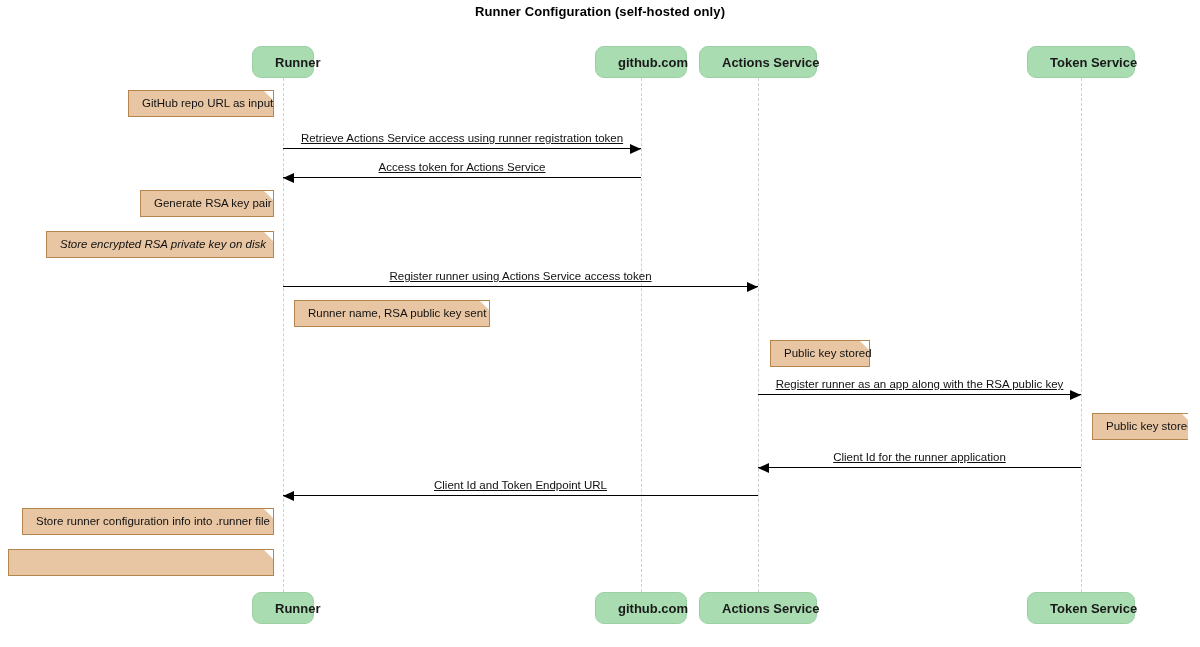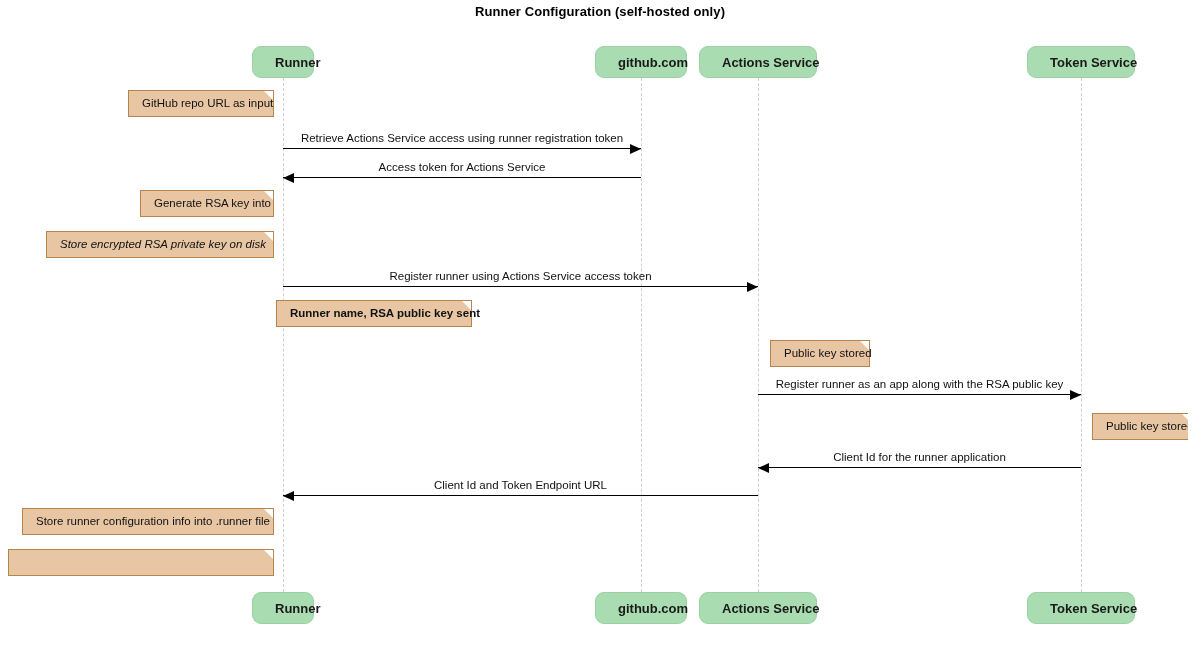--- a/index.html
+++ b/index.html
@@ -111,20 +111,21 @@
     border-bottom: 5px solid transparent;
     border-right: 11px solid #000000;
   }
   .msg-label {
     position: absolute;
     font-size: 11.5px;
     color: #111111;
     white-space: nowrap;
     text-align: center;
     background: transparent;
+    text-decoration: underline;
   }
 </style>
 </head>
 <body>
 
 <div id="canvas">
 
   <div class="diagram-title">Runner Configuration (self-hosted only)</div>
 
   <div id="lifelines">
@@ -173,28 +174,28 @@
     </div>
   <div id="notes">
       <div class="note" style="width: 146px; top: 90px; left: 128px;">
         <span class="fold-line"></span>
         <span class="fold-fill"></span>
         <span class="note-text">GitHub repo URL as input</span>
       </div>
       <div class="note" style="width: 134px; top: 190px; left: 140px;">
         <span class="fold-line"></span>
         <span class="fold-fill"></span>
-        <span class="note-text">Generate RSA key into</span>
+        <span class="note-text">Generate RSA key pair</span>
       </div>
       <div class="note" style="width: 228px; top: 231px; left: 46px; font-style: italic;">
         <span class="fold-line"></span>
         <span class="fold-fill"></span>
         <span class="note-text">Store encrypted RSA private key on disk</span>
       </div>
-      <div class="note" style="width: 196px; top: 300px; left: 276px; font-weight: bold;">
+      <div class="note" style="width: 196px; top: 300px; left: 294px;">
         <span class="fold-line"></span>
         <span class="fold-fill"></span>
         <span class="note-text">Runner name, RSA public key sent</span>
       </div>
       <div class="note" style="width: 100px; top: 340px; left: 770px;">
         <span class="fold-line"></span>
         <span class="fold-fill"></span>
         <span class="note-text">Public key stored</span>
       </div>
       <div class="note" style="width: 100px; top: 413px; left: 1092px;">

